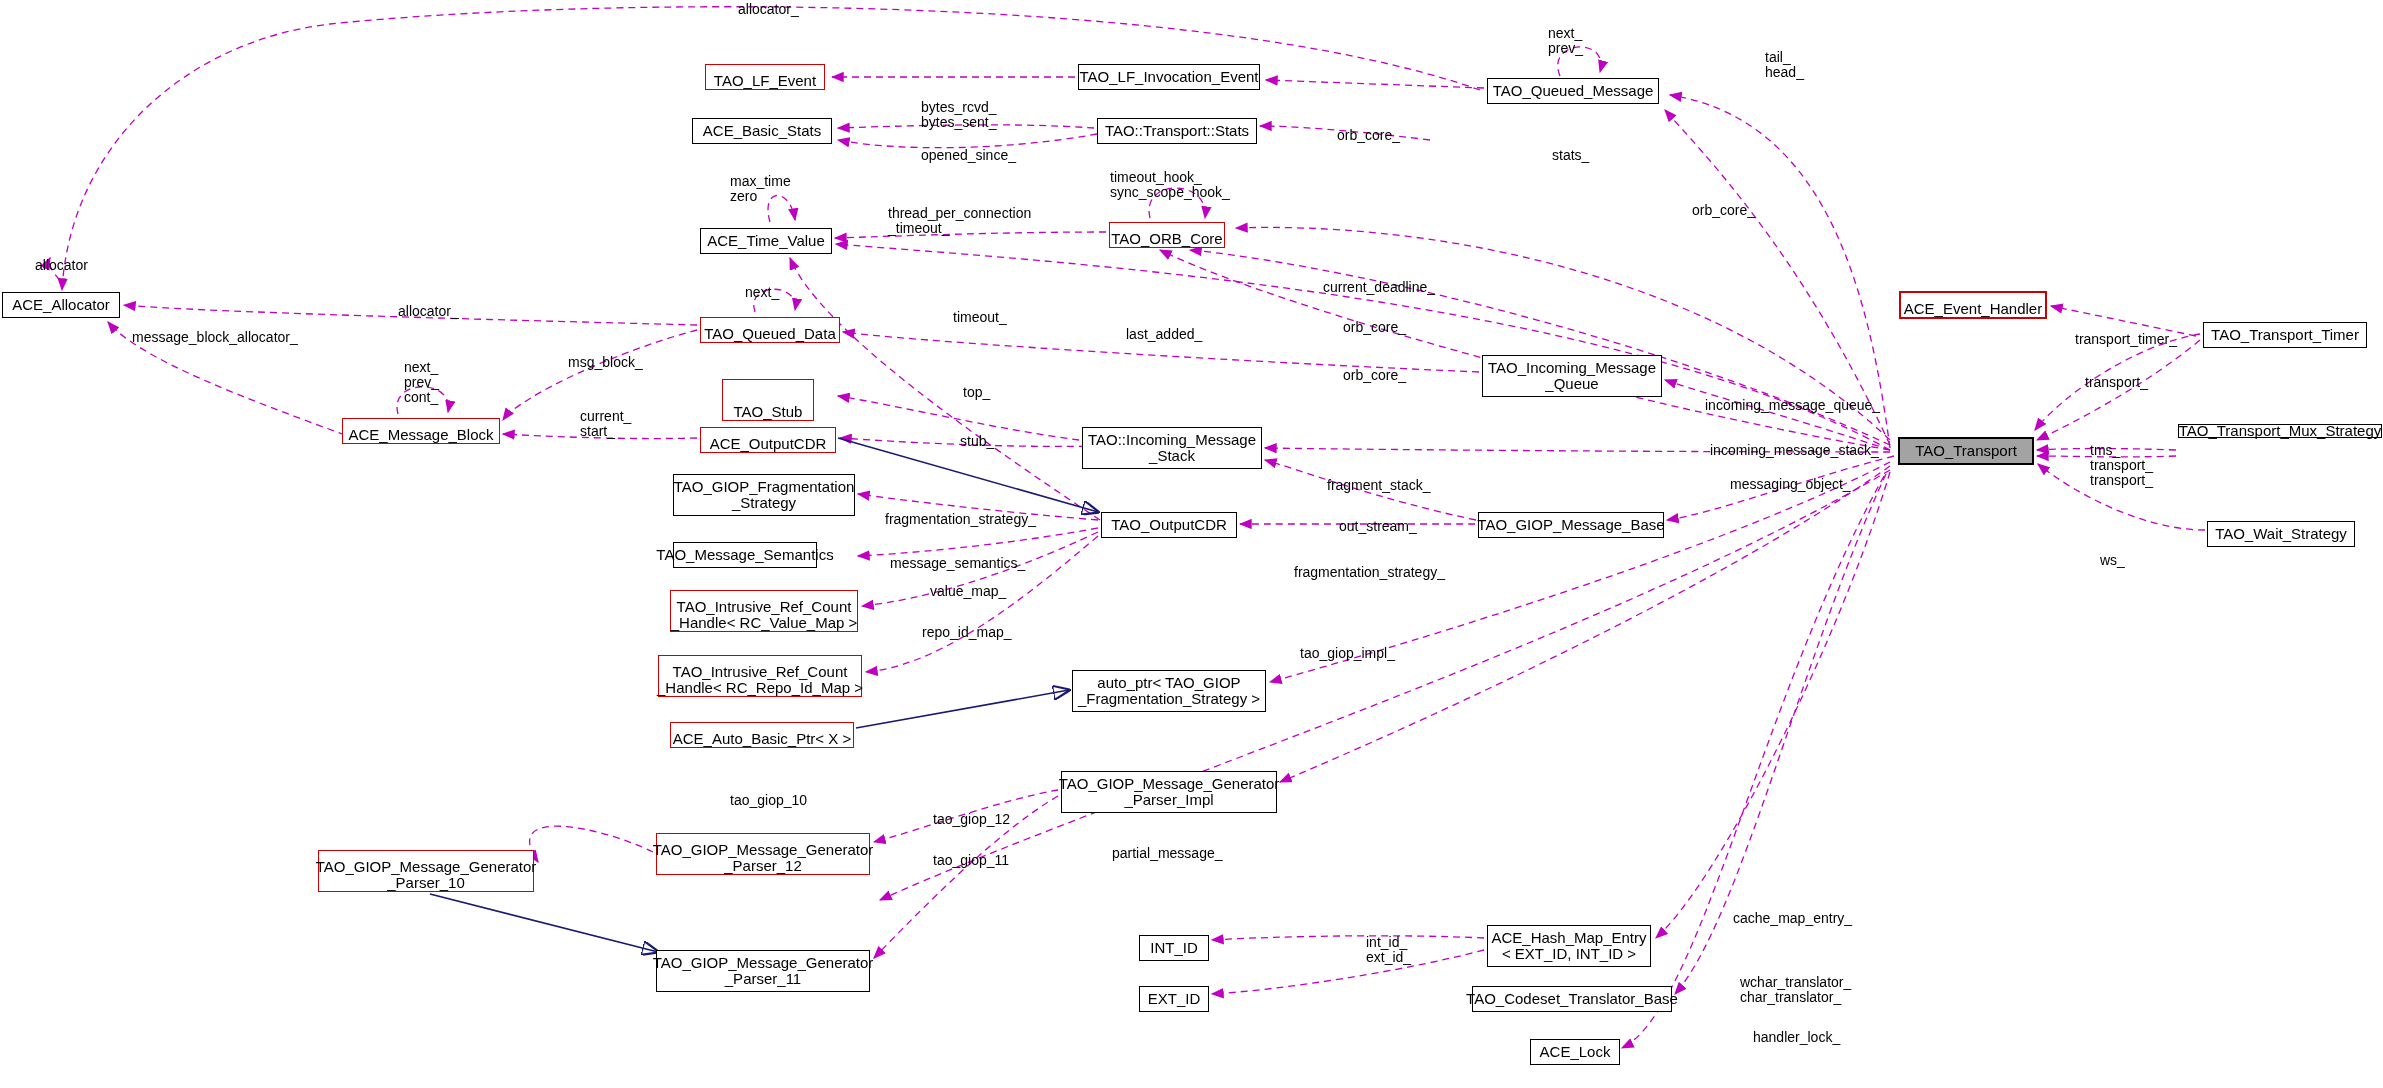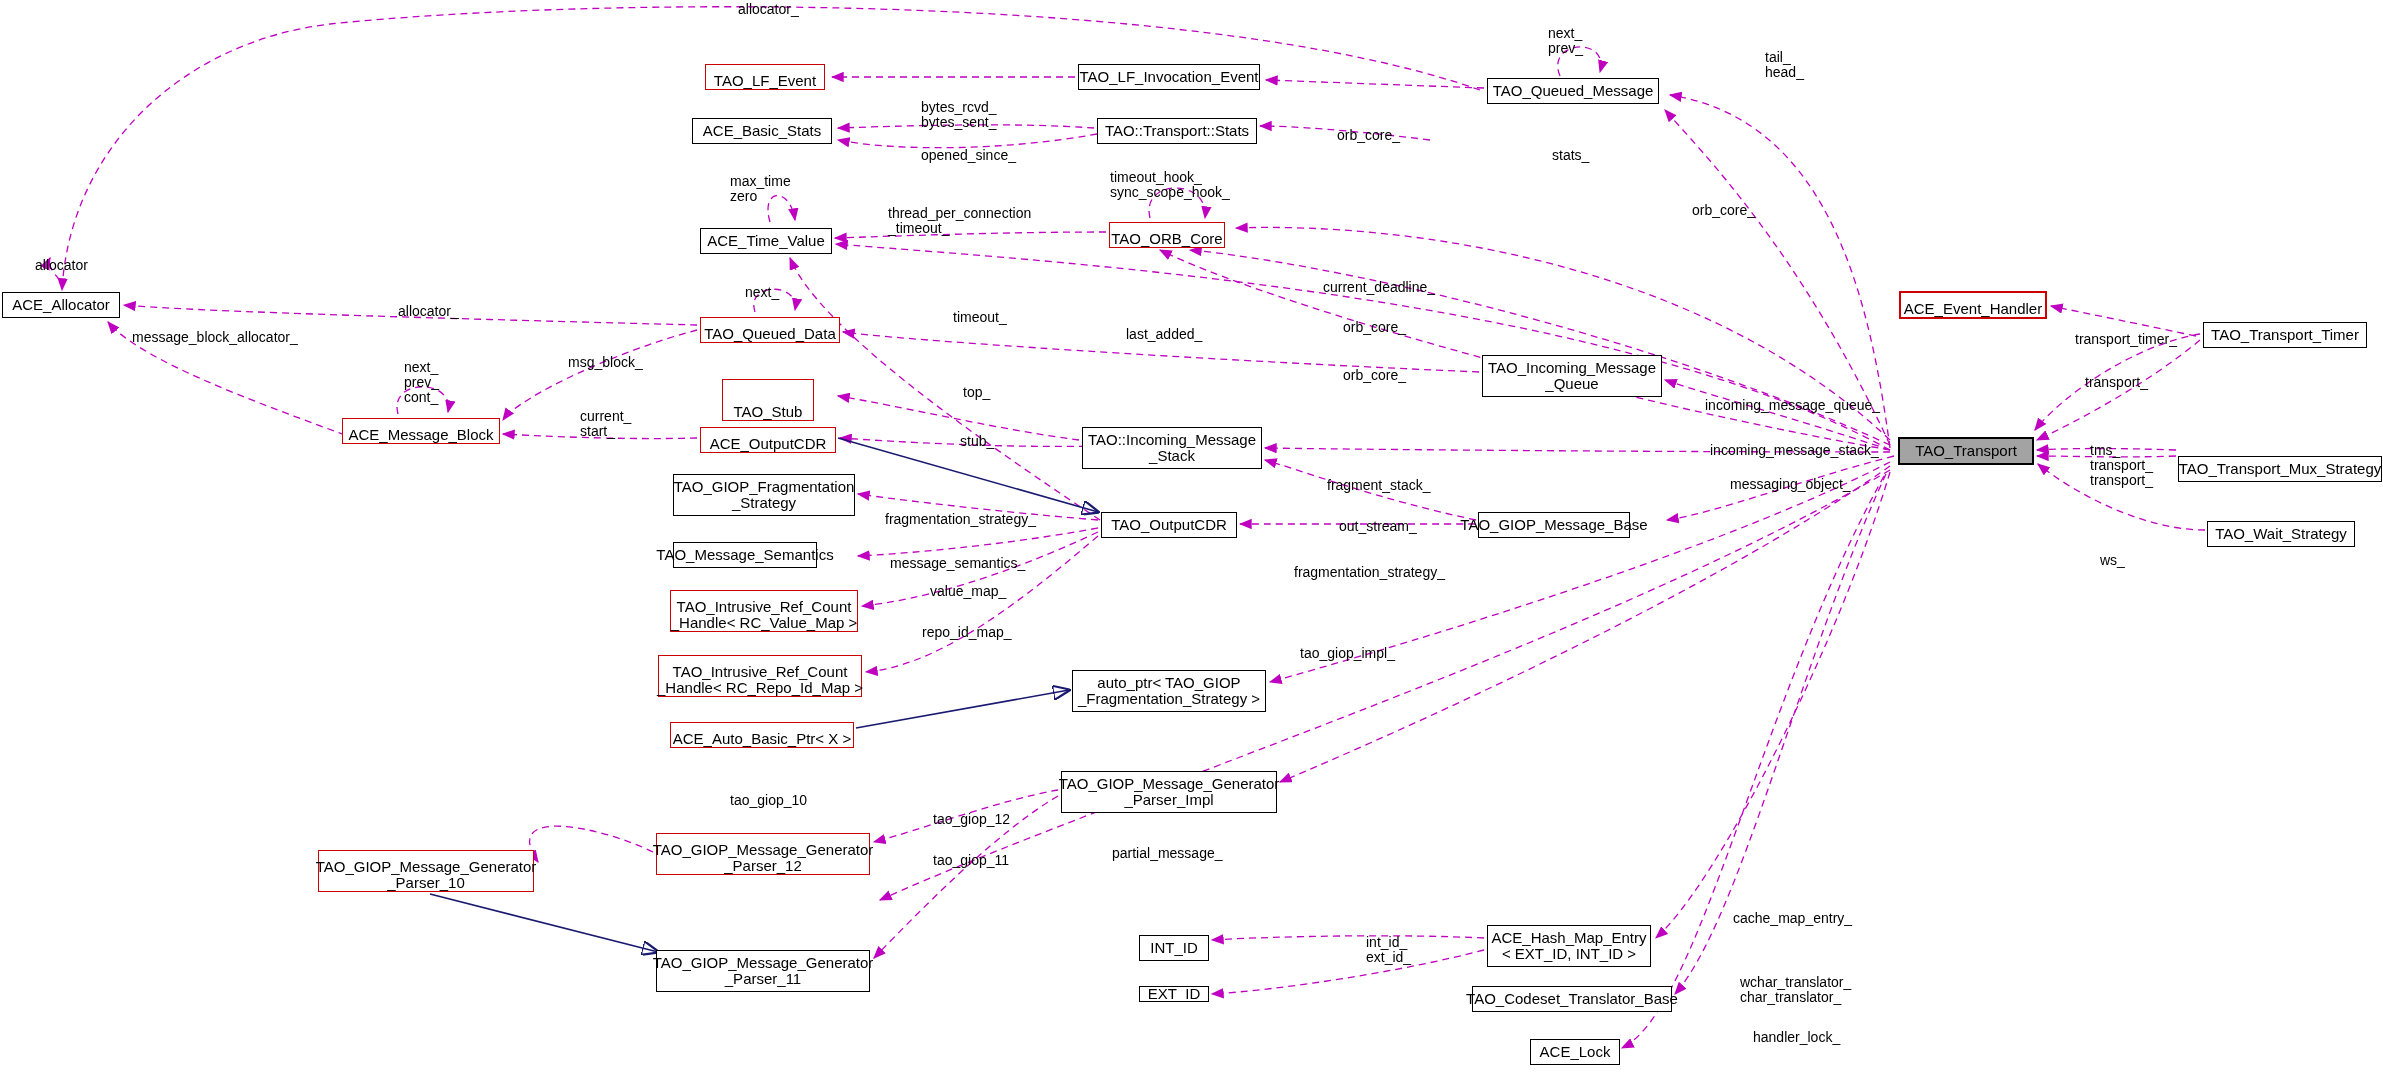--- a/index.html
+++ b/index.html
@@ -159,46 +159,46 @@
   <div class="node red" style="left:700px;top:317px;width:140px;height:26px"><span>TAO_Queued_Data</span></div>
   <div class="node red thick" style="left:1899px;top:291px;width:148px;height:28px"><span>ACE_Event_Handler</span></div>
   <div class="node" style="left:2203px;top:322px;width:164px;height:26px"><span>TAO_Transport_Timer</span></div>
   <div class="node" style="left:1482px;top:355px;width:180px;height:42px"><span>TAO_Incoming_Message
 _Queue</span></div>
   <div class="node red" style="left:722px;top:379px;width:92px;height:42px"><span>TAO_Stub</span></div>
   <div class="node red" style="left:700px;top:427px;width:136px;height:26px"><span>ACE_OutputCDR</span></div>
   <div class="node" style="left:1082px;top:427px;width:180px;height:42px"><span>TAO::Incoming_Message
 _Stack</span></div>
   <div class="node fill thick" style="left:1898px;top:437px;width:136px;height:28px"><span>TAO_Transport</span></div>
-  <div class="node" style="left:2178px;top:456px;width:204px;height:26px"><span>TAO_Transport_Mux_Strategy</span></div>
+  <div class="node" style="left:2178px;top:424px;width:204px;height:14px"><span>TAO_Transport_Mux_Strategy</span></div>
   <div class="node" style="left:673px;top:474px;width:182px;height:42px"><span>TAO_GIOP_Fragmentation
 _Strategy</span></div>
   <div class="node" style="left:1101px;top:512px;width:136px;height:26px"><span>TAO_OutputCDR</span></div>
-  <div class="node" style="left:1478px;top:512px;width:152px;height:26px"><span>TAO_GIOP_Message_Base</span></div>
+  <div class="node" style="left:1478px;top:512px;width:186px;height:26px"><span>TAO_GIOP_Message_Base</span></div>
   <div class="node" style="left:2207px;top:521px;width:148px;height:26px"><span>TAO_Wait_Strategy</span></div>
   <div class="node" style="left:673px;top:542px;width:144px;height:26px"><span>TAO_Message_Semantics</span></div>
   <div class="node red" style="left:670px;top:590px;width:188px;height:42px"><span>TAO_Intrusive_Ref_Count
 _Handle&lt; RC_Value_Map &gt;</span></div>
   <div class="node red" style="left:658px;top:655px;width:204px;height:42px"><span>TAO_Intrusive_Ref_Count
 _Handle&lt; RC_Repo_Id_Map &gt;</span></div>
   <div class="node" style="left:1072px;top:670px;width:194px;height:42px"><span>auto_ptr&lt; TAO_GIOP
 _Fragmentation_Strategy &gt;</span></div>
   <div class="node red" style="left:670px;top:722px;width:184px;height:26px"><span>ACE_Auto_Basic_Ptr&lt; X &gt;</span></div>
   <div class="node" style="left:1061px;top:771px;width:216px;height:42px"><span>TAO_GIOP_Message_Generator
 _Parser_Impl</span></div>
   <div class="node red" style="left:656px;top:833px;width:214px;height:42px"><span>TAO_GIOP_Message_Generator
 _Parser_12</span></div>
   <div class="node red" style="left:318px;top:850px;width:216px;height:42px"><span>TAO_GIOP_Message_Generator
 _Parser_10</span></div>
   <div class="node" style="left:656px;top:950px;width:214px;height:42px"><span>TAO_GIOP_Message_Generator
 _Parser_11</span></div>
   <div class="node" style="left:1139px;top:935px;width:70px;height:26px"><span>INT_ID</span></div>
   <div class="node" style="left:1487px;top:925px;width:164px;height:42px"><span>ACE_Hash_Map_Entry
 &lt; EXT_ID, INT_ID &gt;</span></div>
-  <div class="node" style="left:1139px;top:986px;width:70px;height:16px"><span>EXT_ID</span></div>
+  <div class="node" style="left:1139px;top:986px;width:70px;height:26px"><span>EXT_ID</span></div>
   <div class="node" style="left:1472px;top:986px;width:200px;height:26px"><span>TAO_Codeset_Translator_Base</span></div>
   <div class="node" style="left:1530px;top:1039px;width:90px;height:26px"><span>ACE_Lock</span></div>
 
   <div class="lbl" style="left:738px;top:2px">allocator_</div>
   <div class="lbl" style="left:1548px;top:26px">next_
 prev_</div>
   <div class="lbl" style="left:1765px;top:50px">tail_
 head_</div>
   <div class="lbl" style="left:921px;top:100px">bytes_rcvd_
 bytes_sent_</div>

